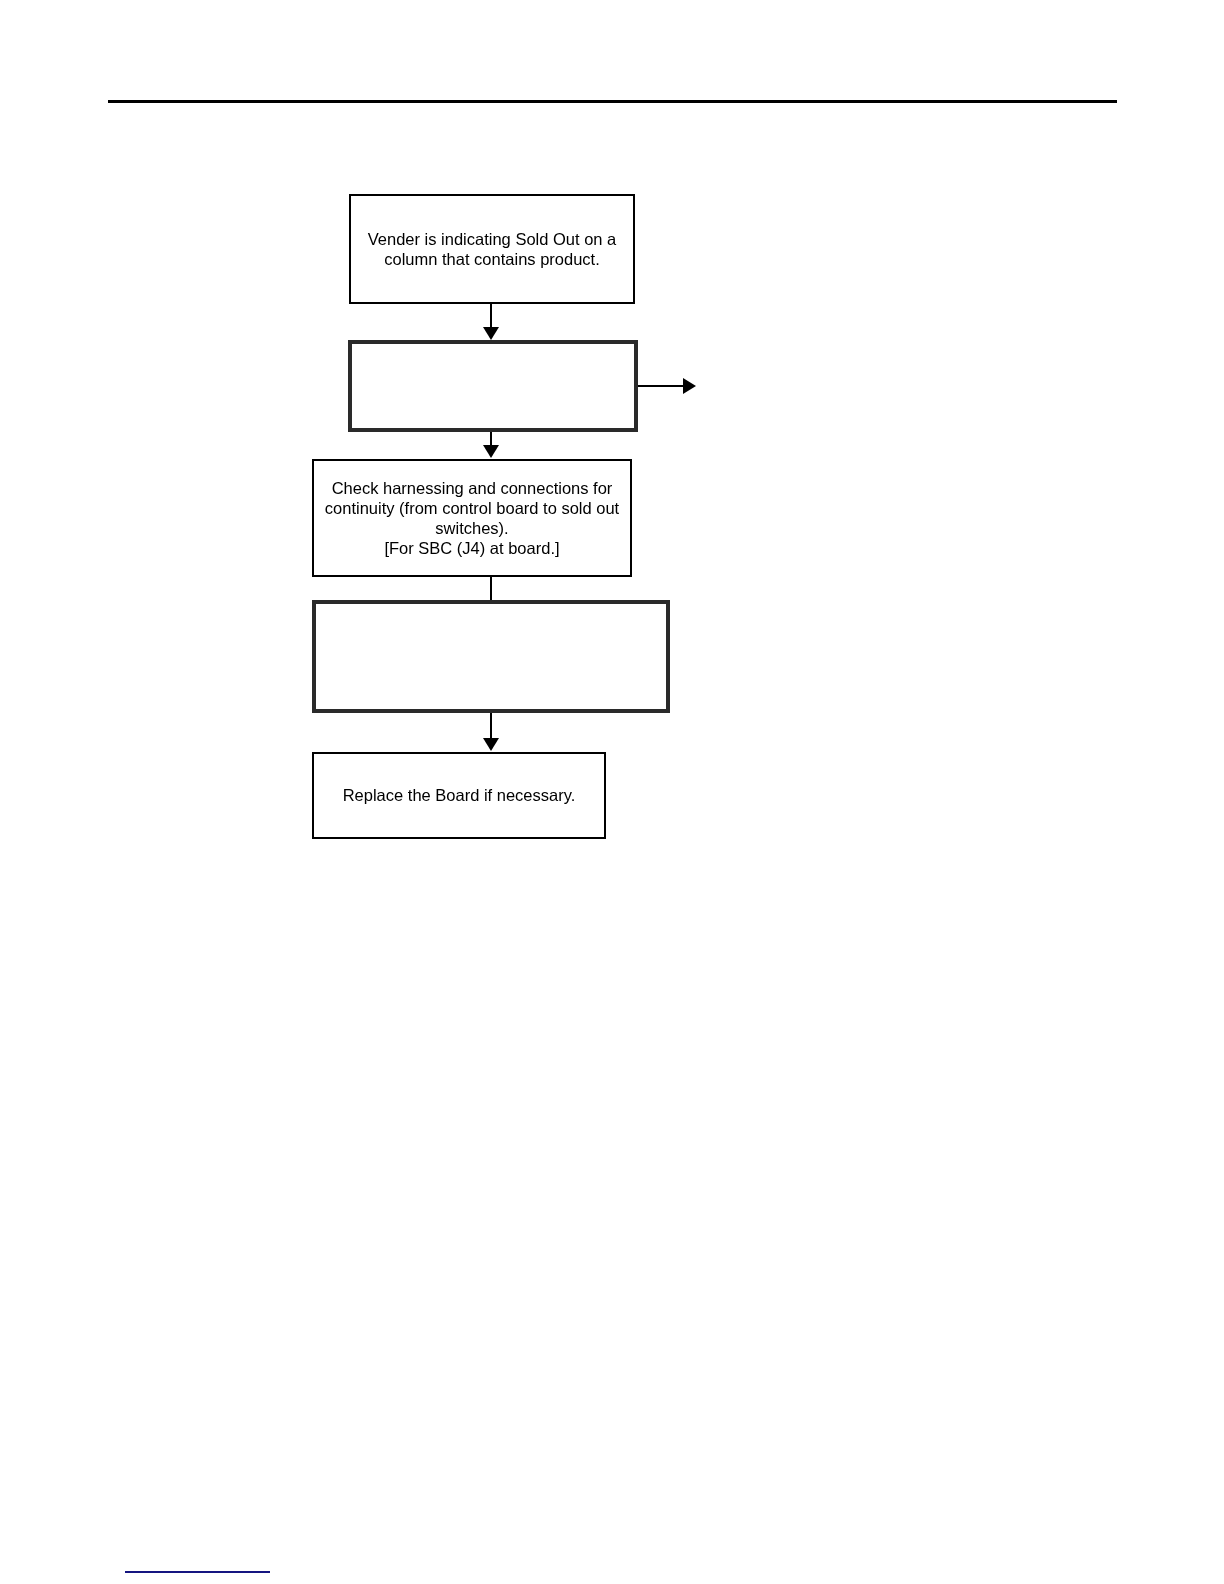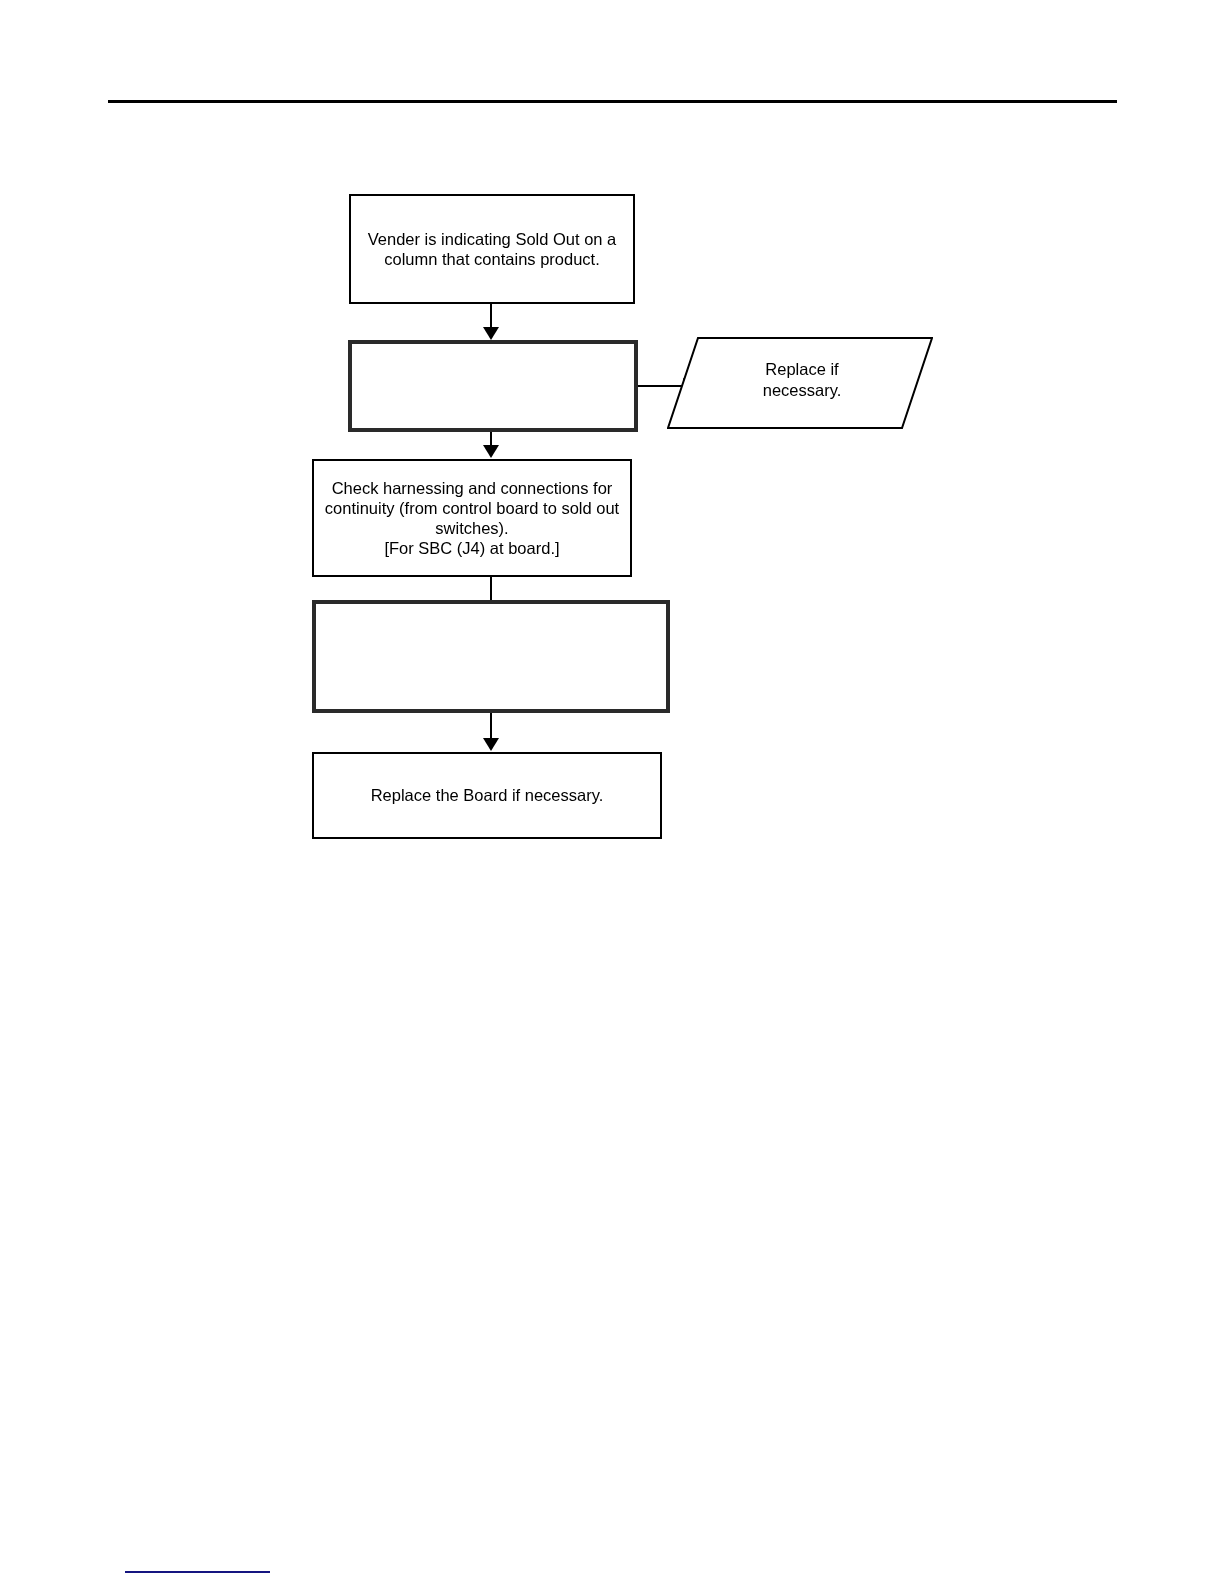--- a/index.html
+++ b/index.html
@@ -77,21 +77,21 @@
   }
   #node-check-harness {
     left: 300px;  top: 459px;  width: 320px; height: 118px;
     font-size: 16.5px;
   }
   #node-check-board {
     left: 300px;  top: 600px;  width: 358px; height: 113px;
     font-size: 16.5px;
   }
   #node-replace-board {
-    left: 300px;  top: 752px;  width: 350px; height: 87px;
+    left: 300px;  top: 752px;  width: 294px; height: 87px;
     font-size: 16.5px;
   }
 
   
   #node-replace-if {
     position: absolute;
     left: 655px;
     top: 337px;
     width: 266px;
     height: 92px;
@@ -153,27 +153,20 @@
   <div class="conn conn-v" style="left:478px; top:304px; height:25px;"></div>
   <div class="arrowhead-down" style="left:471px; top:327px;"></div>
 
   <div class="node box-thick" id="node-check-switch">
     <span class="node-text"></span>
   </div>
 
   <div class="conn conn-h" style="left:626px; top:385px; width:48px;"></div>
   <div class="arrowhead-right" style="left:671px; top:378px;"></div>
 
-  <div id="node-replace-if">
-    <svg class="para-shape" viewBox="0 0 266 92" preserveAspectRatio="none">
-      <polygon points="31,1 265,1 235,91 1,91" fill="#ffffff" stroke="#000000" stroke-width="2" vector-effect="non-scaling-stroke"></polygon>
-    </svg>
-    <span class="para-label">Replace if
-necessary.</span>
-  </div>
 
   <div class="conn conn-v" style="left:478px; top:432px; height:15px;"></div>
   <div class="arrowhead-down" style="left:471px; top:445px;"></div>
 
   <div class="node box-thin" id="node-check-harness">
     <span class="node-text">Check harnessing and connections for
 continuity (from control board to sold out
 switches).
 [For SBC (J4) at board.]</span>
   </div>

